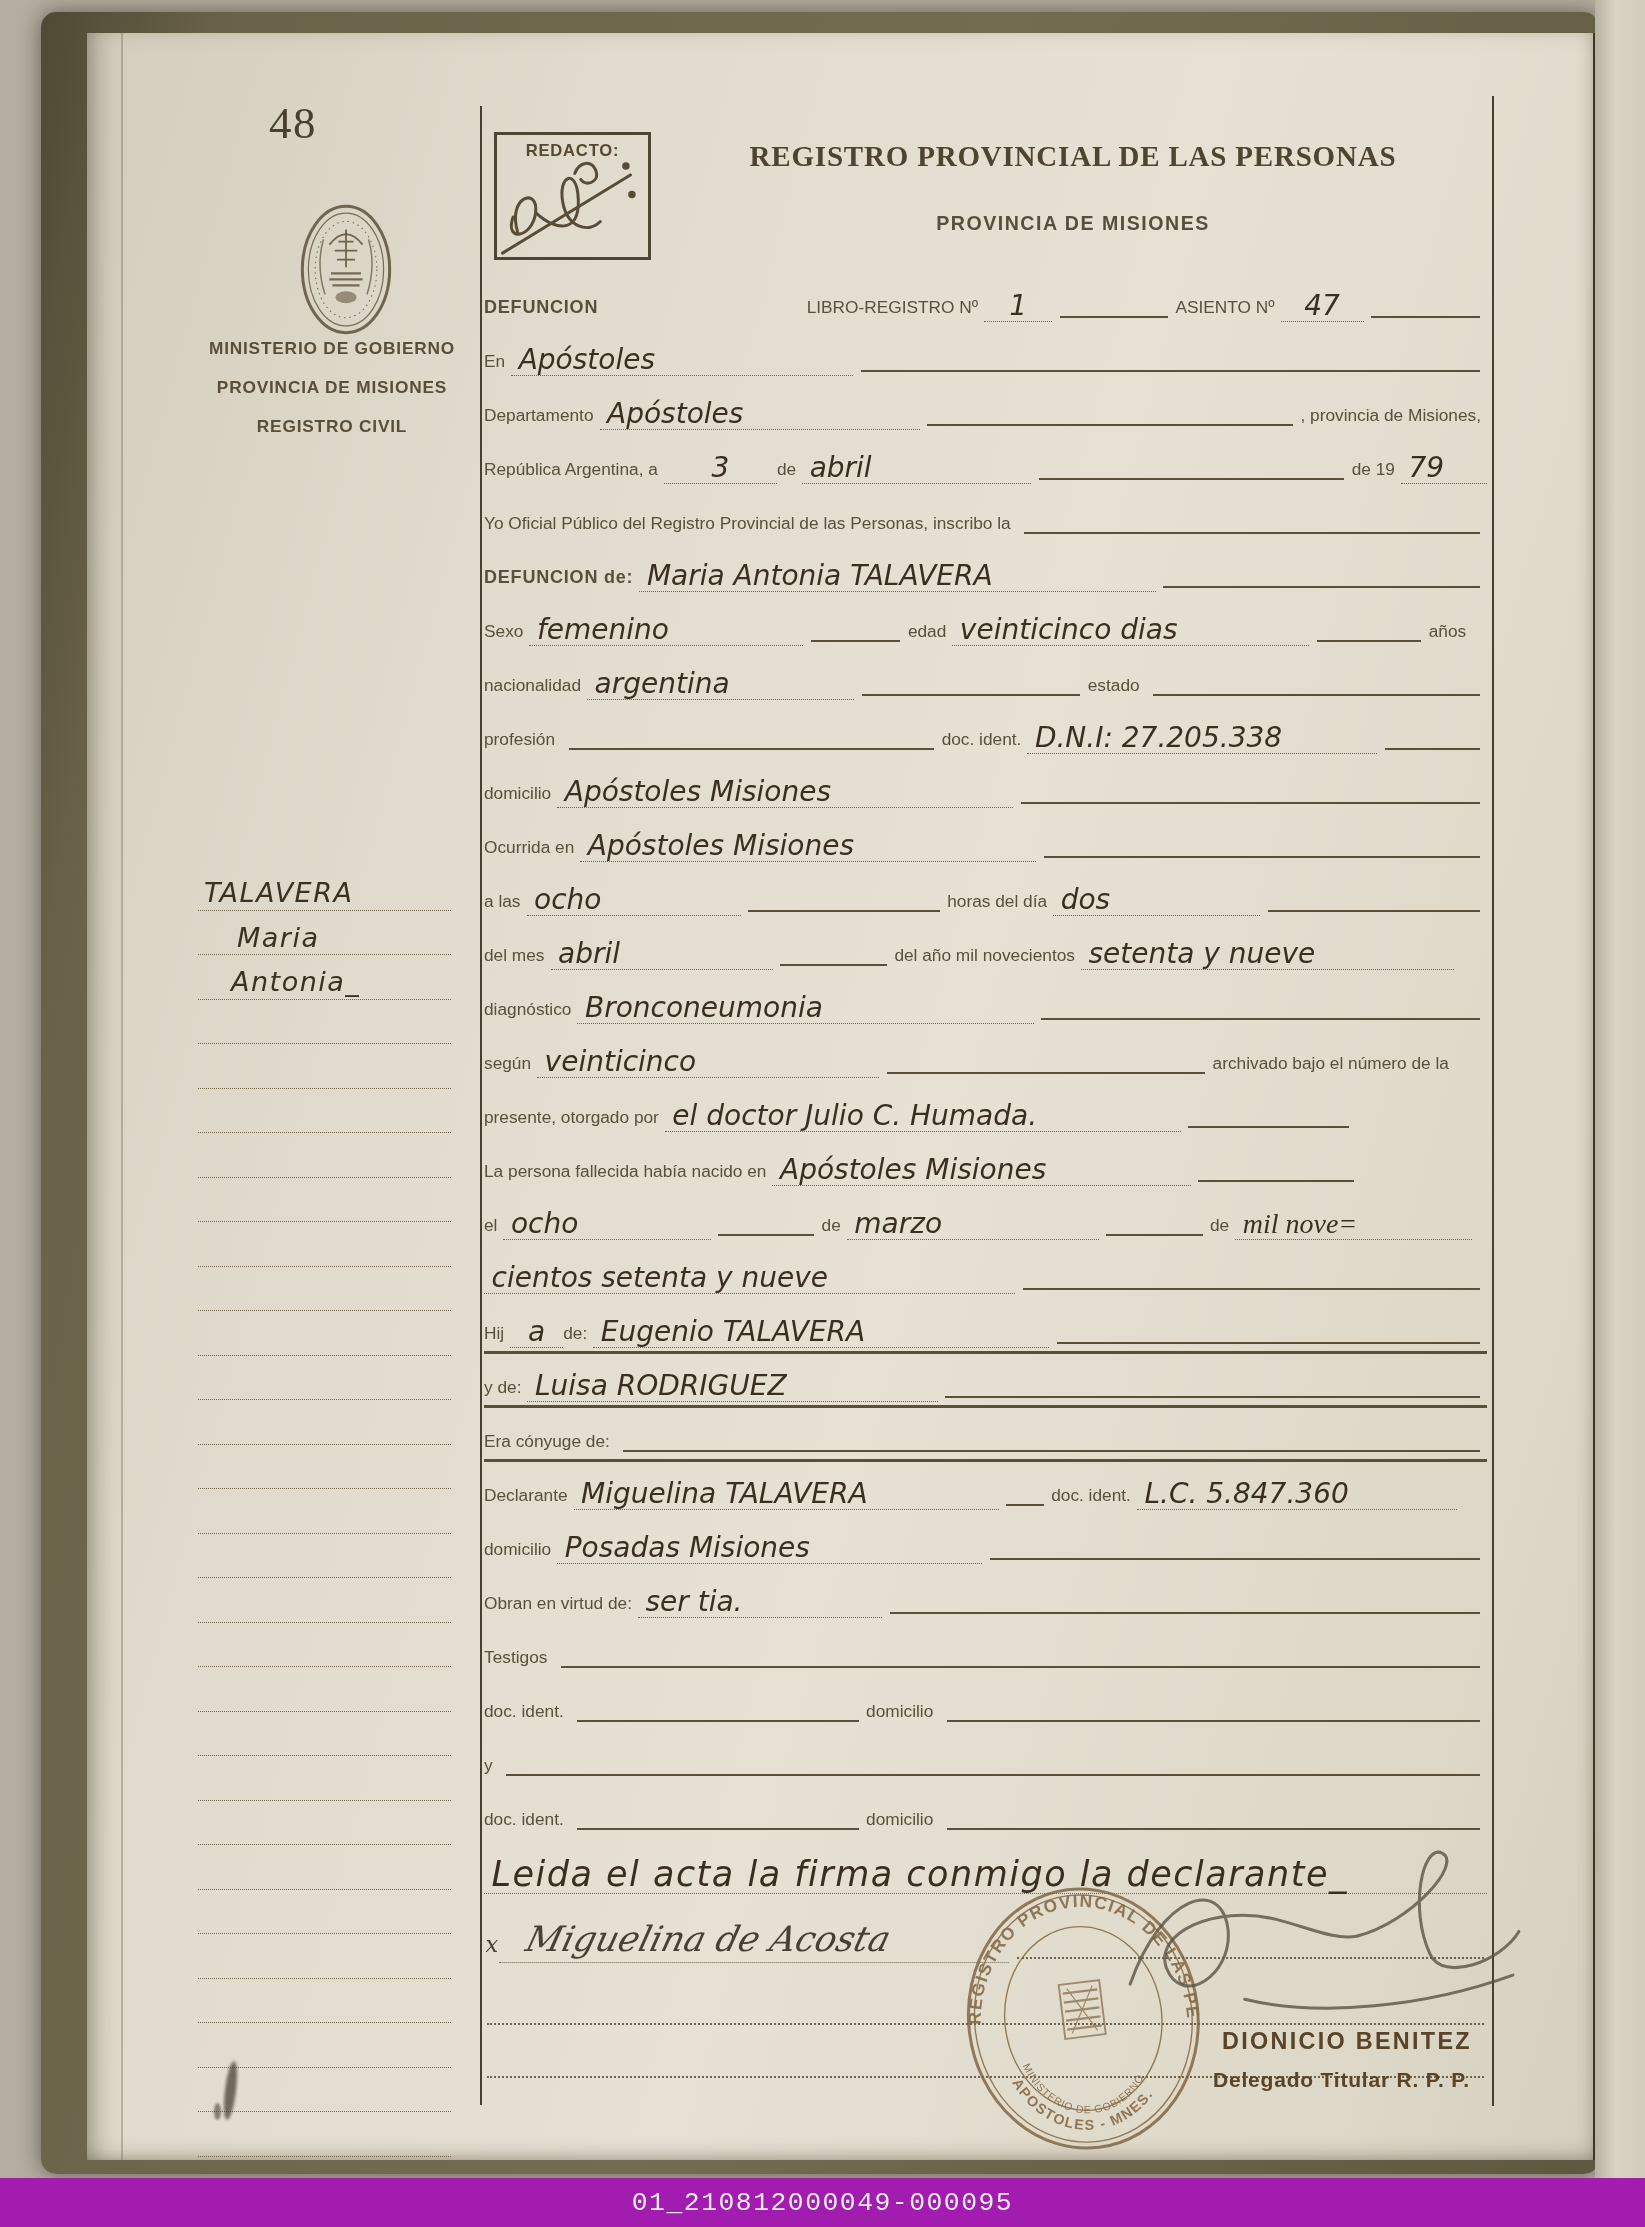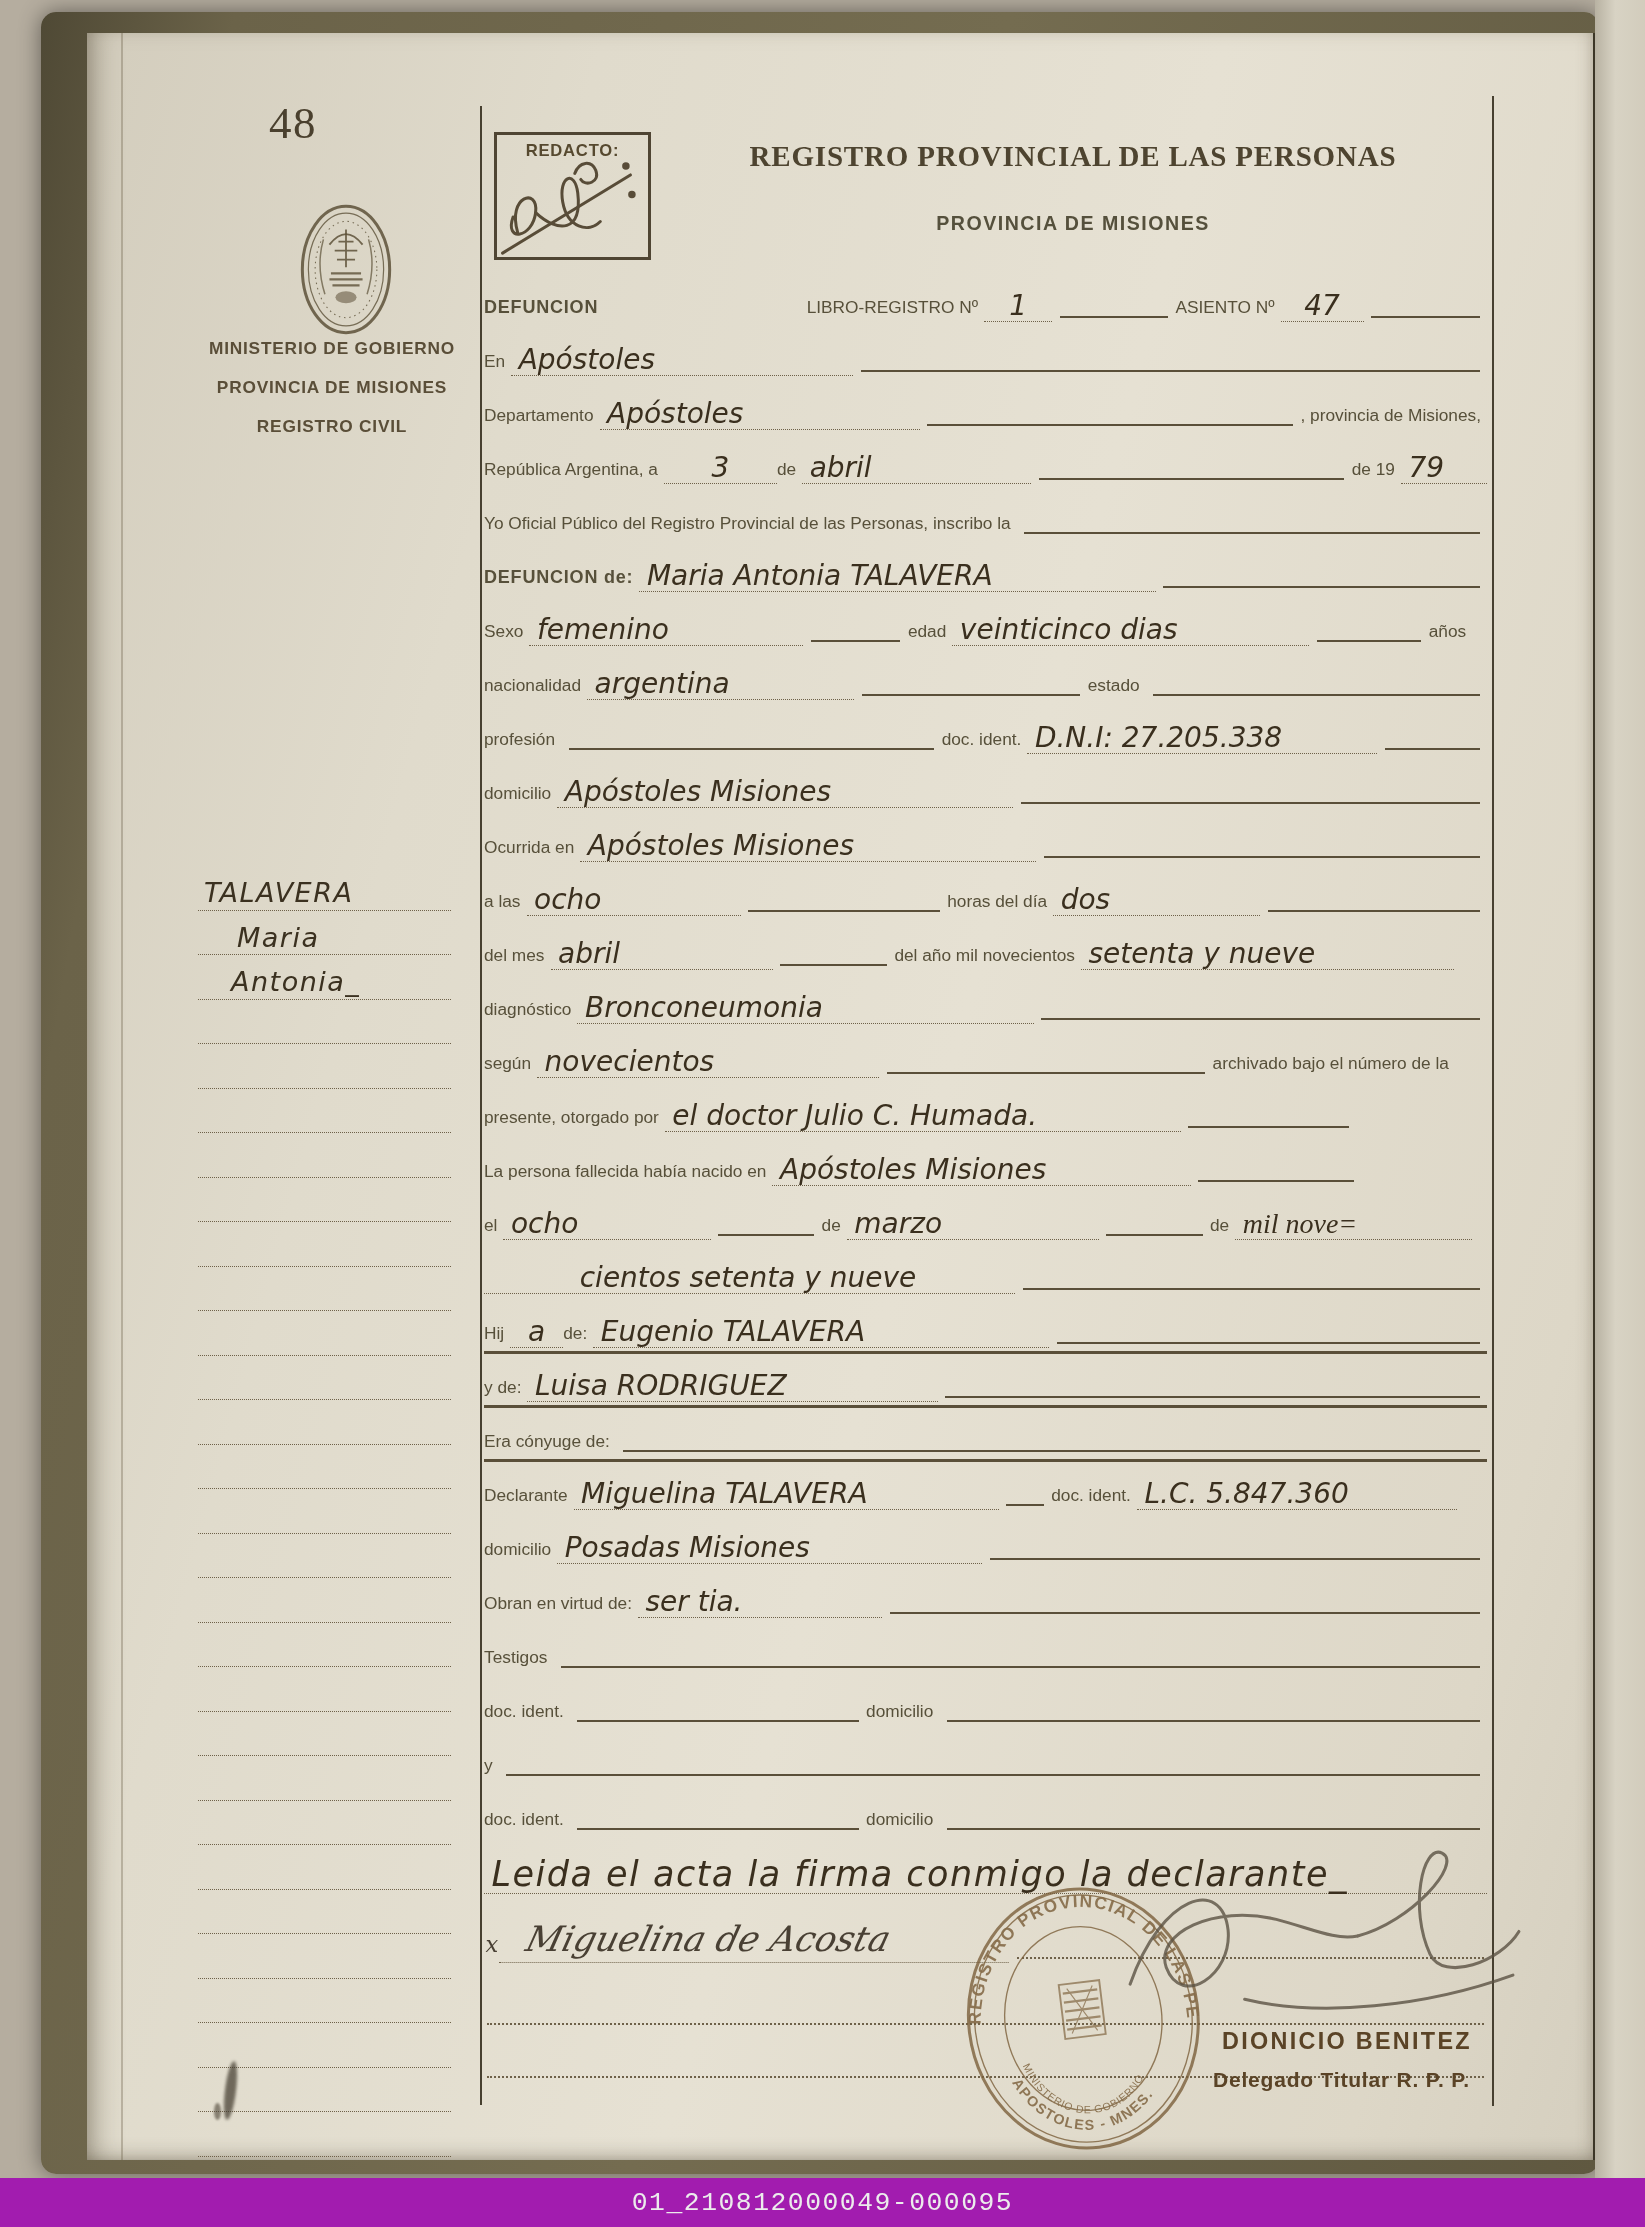--- a/index.html
+++ b/index.html
@@ -260,21 +260,21 @@
         <span class="label">del año mil novecientos</span>
         <span class="hw" style="min-width: 355px;">setenta y nueve</span>
       </div>
       <div class="frow">
         <span class="label">diagnóstico</span>
         <span class="hw" style="min-width: 438px;">Bronconeumonia</span>
         <span class="fill" style="flex: 1 1 30px;"></span>
       </div>
       <div class="frow">
         <span class="label">según</span>
-        <span class="hw" style="min-width: 324px;">novecientos</span>
+        <span class="hw" style="min-width: 324px;">veinticinco</span>
         <span class="fill" style="flex: 0.9 1 30px;"></span>
         <span class="label">archivado bajo el número de la</span>
       </div>
       <div class="frow">
         <span class="label">presente, otorgado por</span>
         <span class="hw" style="min-width: 498px;">el doctor Julio C. Humada.</span>
         <span class="fill" style="flex: 0.5 1 30px;"></span>
       </div>
       <div class="frow">
         <span class="label">La persona fallecida había nacido en</span>
@@ -285,21 +285,21 @@
         <span class="label">el</span>
         <span class="hw" style="min-width: 189px;">ocho</span>
         <span class="fill" style="flex: 0.45 1 30px;"></span>
         <span class="label">de</span>
         <span class="hw" style="min-width: 234px;">marzo</span>
         <span class="fill" style="flex: 0.45 1 30px;"></span>
         <span class="label">de</span>
         <span class="hw" style="min-width: 219px; font-family: Liberation Serif, serif;">mil nove=</span>
       </div>
       <div class="frow">
-        <span class="hw" style="min-width: 513px; text-align: center;">cientos setenta y nueve</span>
+        <span class="hw" style="min-width: 513px;">cientos setenta y nueve</span>
         <span class="fill" style="flex: 1 1 30px;"></span>
       </div>
       <div class="frow dbl">
         <span class="label">Hij</span>
         <span class="hw c" style="min-width: 53px;">a</span>
         <span class="label">de:</span>
         <span class="hw" style="min-width: 438px;">Eugenio TALAVERA</span>
         <span class="fill" style="flex: 1 1 30px;"></span>
       </div>
       <div class="frow dbl">

